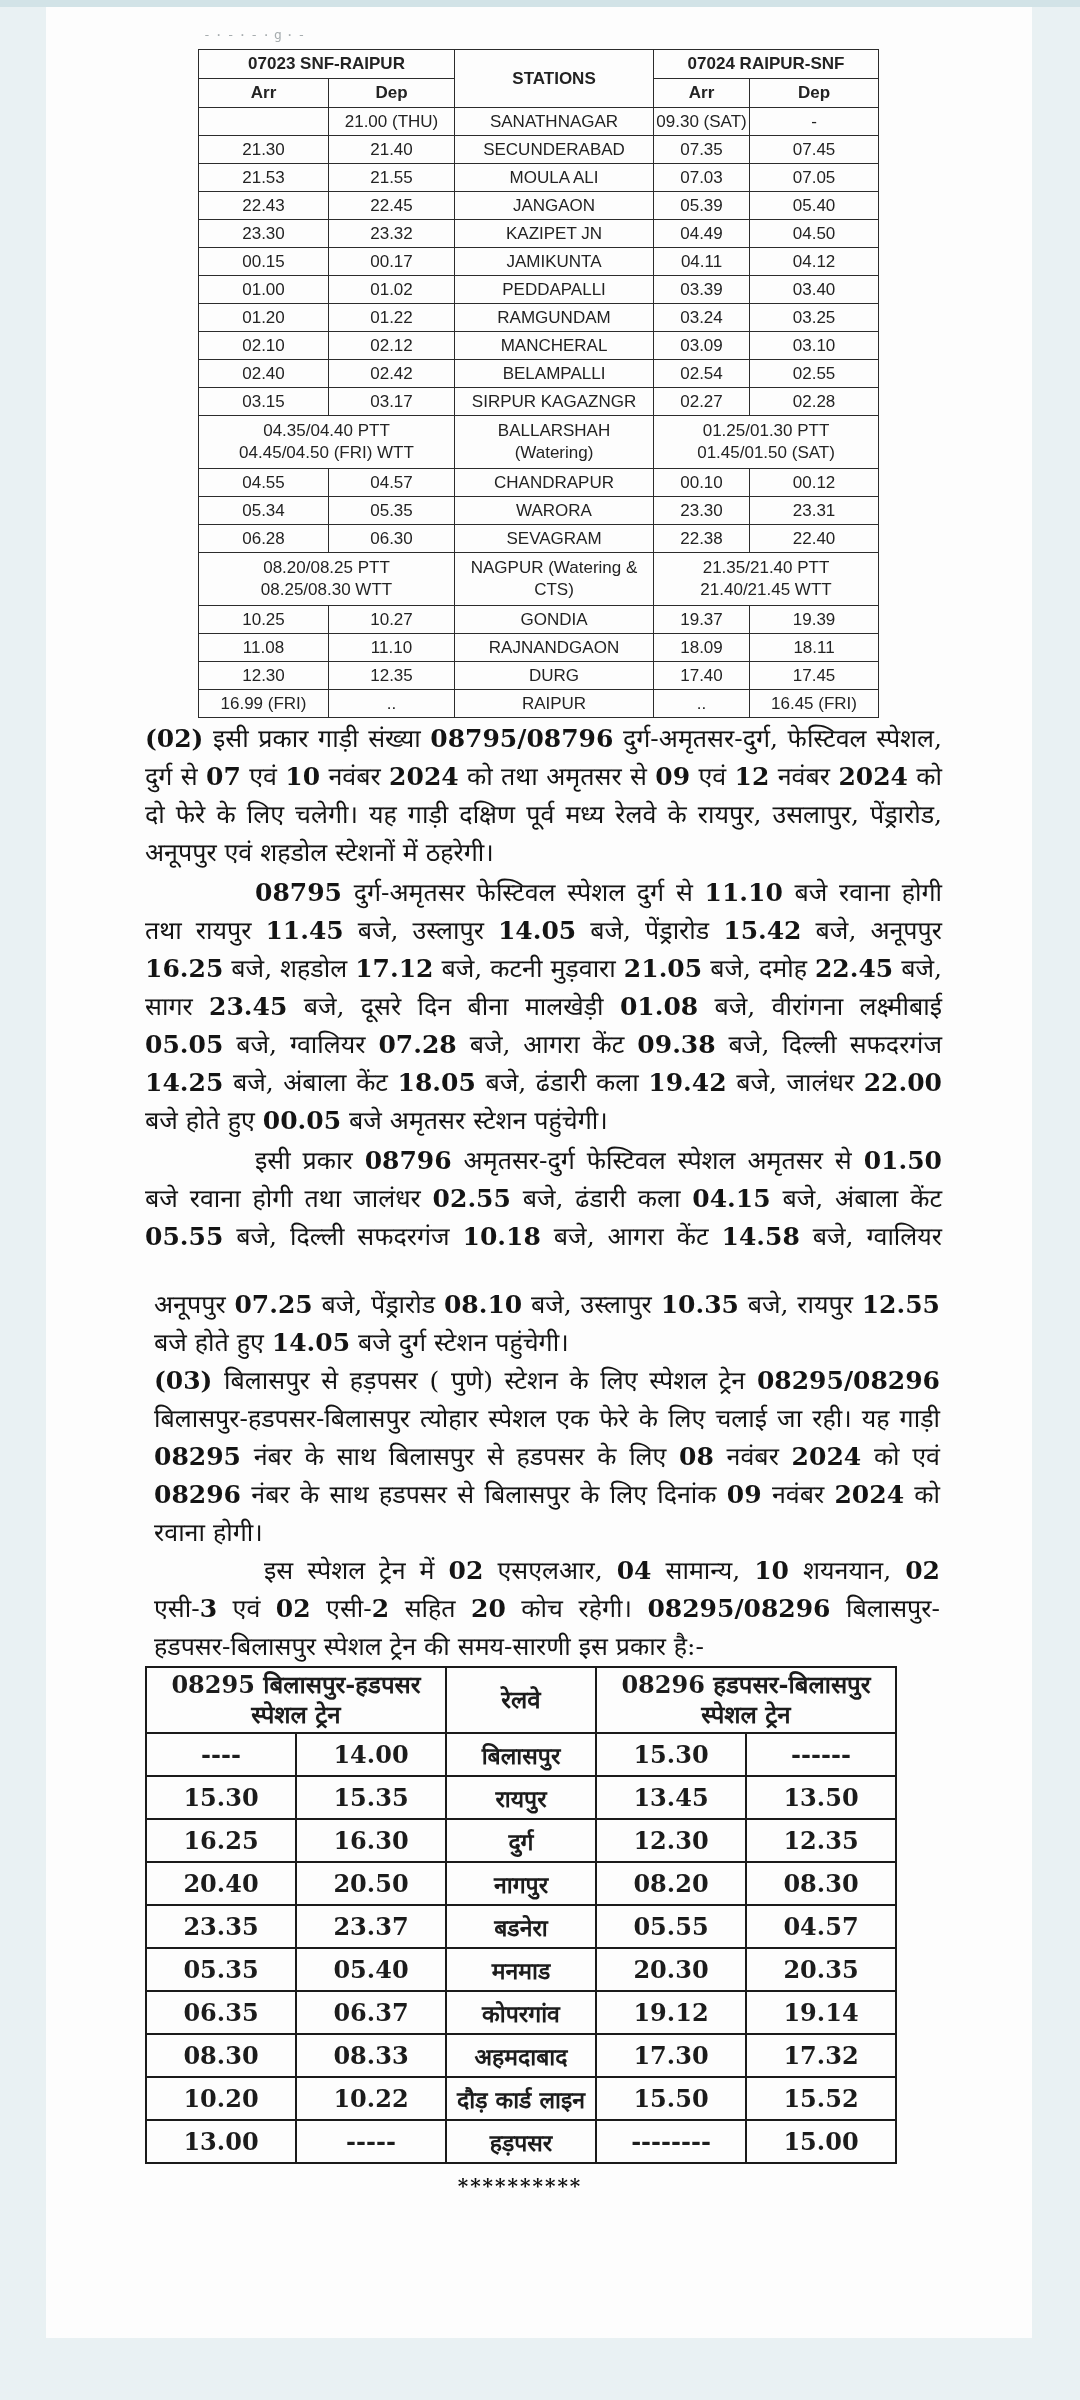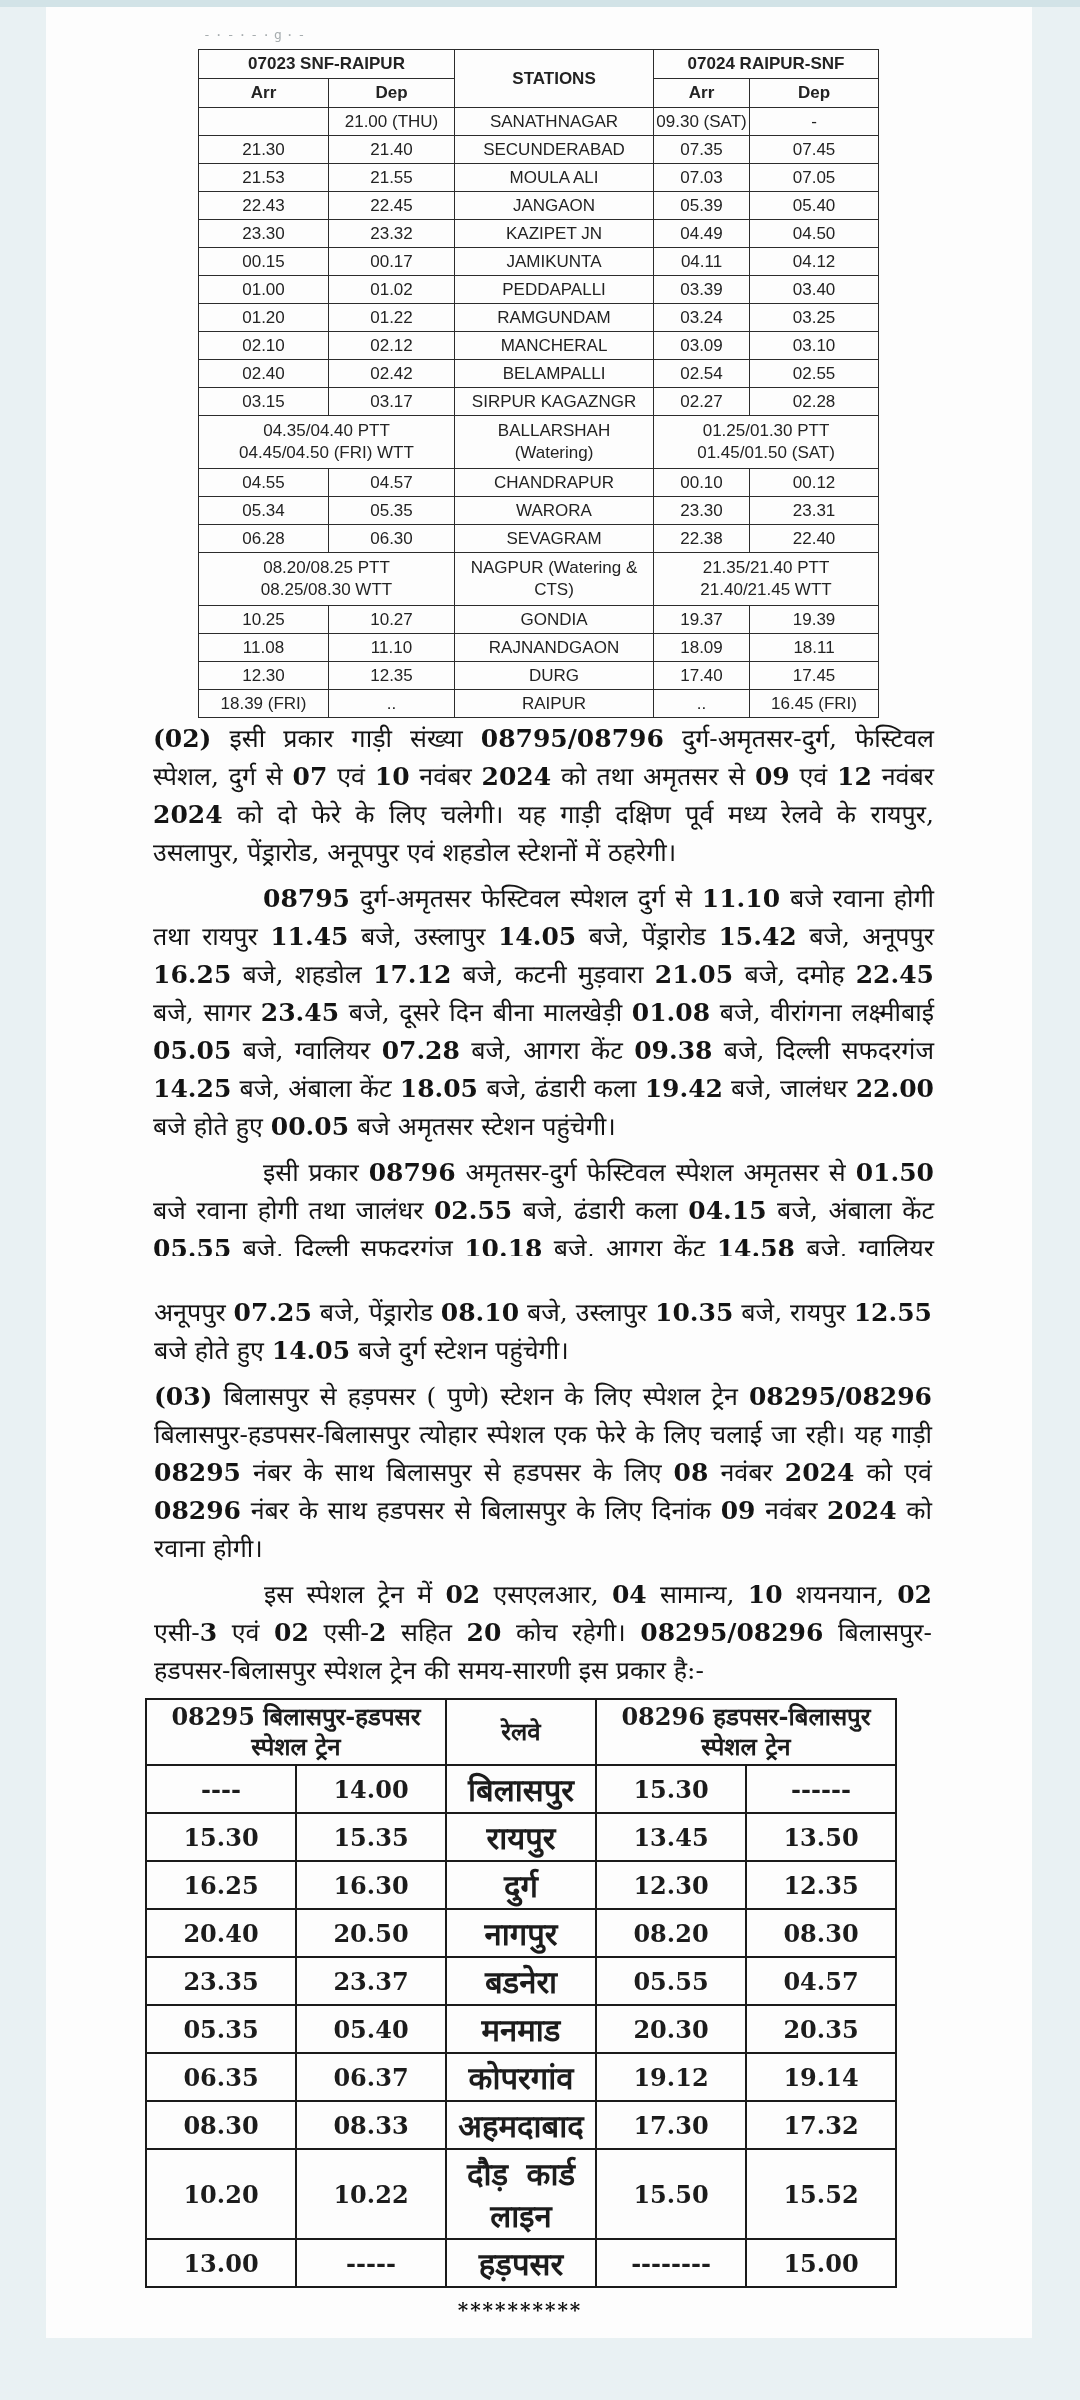--- a/index.html
+++ b/index.html
@@ -29,37 +29,37 @@
     padding:1px 2px;height:25px;line-height:1.15;overflow:hidden;
   }
   #t1 th{font-weight:bold;height:26px;}
   #t1 .dbl td{height:50px;}
   .cl2 div{line-height:1.3;}
 
   
   .para{
     font-family:"DejaVu Serif",serif;
     font-size:25px;line-height:38px;text-align:justify;
-    margin:8px;color:#141414;
+    margin:0;color:#141414;
   }
   #page1 .para{margin-top:2px;}
   #p1{margin-top:24px;}
   .indent{text-indent:110px;}
   .para b{font-weight:bold;}
   #page2 .para{margin-left:9px;}
 
   
   #t2{width:750px;font-family:"DejaVu Serif",serif;table-layout:fixed;}
   #t2 th,#t2 td{
     border:2.2px solid #1b1b1b;text-align:center;vertical-align:middle;
     padding:2px 3px;font-weight:bold;overflow:hidden;
   }
   #t2 th{font-size:24px;line-height:1.25;height:60px;}
   #t2 td{font-size:24px;height:37px;}
-  #t2 td.dev{font-size:31px;font-family:Liberation Mono, monospace;}
+  #t2 td.dev{font-size:23px;}
 
   .footerline{
     width:750px;text-align:center;margin-top:10px;
     font-family:"DejaVu Serif",serif;font-weight:bold;font-size:20px;letter-spacing:2px;color:#111;
   }
 </style>
 </head>
 <body>
 
 <div class="topstrip"></div>
@@ -251,21 +251,21 @@
 
         <tr>
           <td>12.30</td>
           <td>12.35</td>
           <td>DURG</td>
           <td>17.40</td>
           <td>17.45</td>
         </tr>
 
         <tr>
-          <td>18.39 (FRI)</td>
+          <td>16.99 (FRI)</td>
           <td>..</td>
           <td>RAIPUR</td>
           <td>..</td>
           <td>16.45 (FRI)</td>
         </tr>
 
     </tbody>
   </table>
 
   <p class="para" id="p1"><b>(02)</b> इसी प्रकार गाड़ी  संख्या <b>08795/08796</b> दुर्ग-अमृतसर-दुर्ग, फेस्टिवल स्पेशल, दुर्ग से <b>07</b> एवं <b>10</b> नवंबर <b>2024</b> को तथा अमृतसर से <b>09</b> एवं <b>12</b> नवंबर <b>2024</b> को दो फेरे के लिए चलेगी। यह गाड़ी दक्षिण पूर्व मध्य रेलवे के रायपुर, उसलापुर, पेंड्रारोड, अनूपपुर एवं शहडोल स्टेशनों में ठहरेगी।</p>

